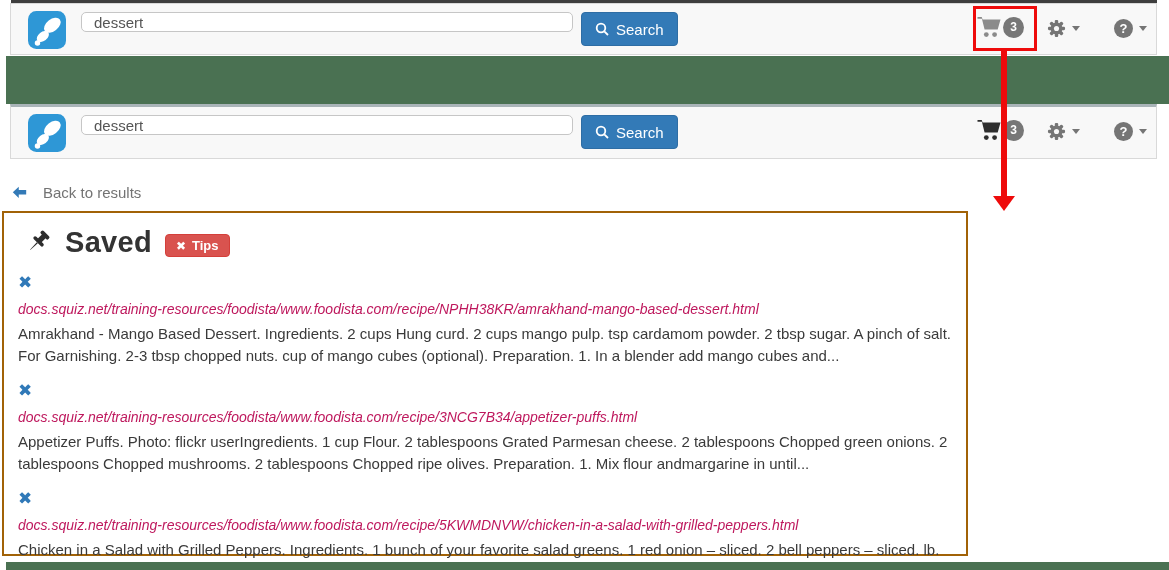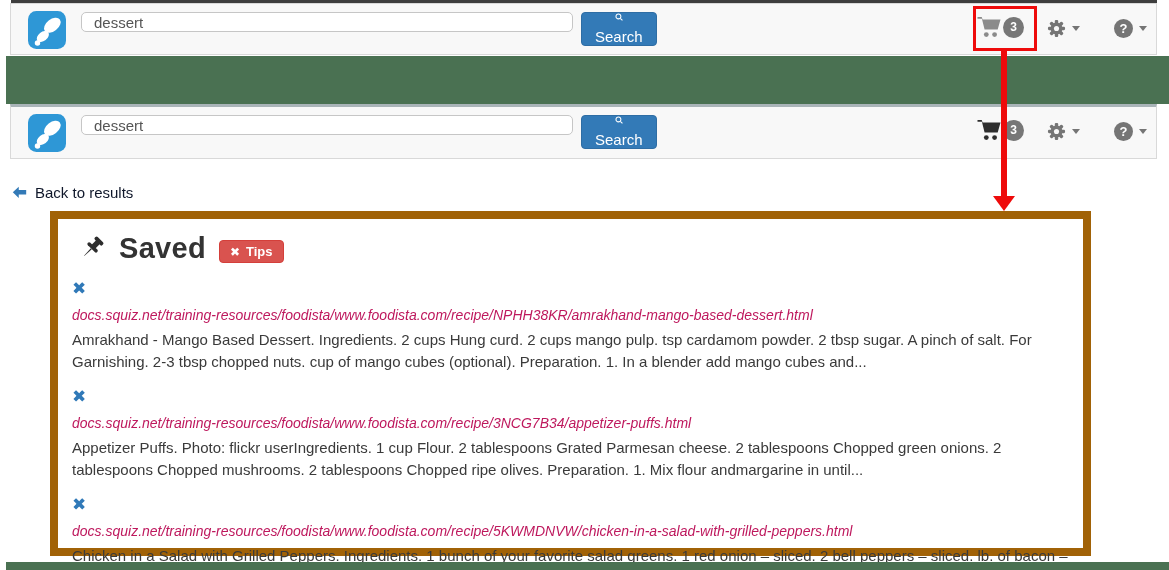--- a/index.html
+++ b/index.html
@@ -11,51 +11,51 @@
   .dark-top-line { position:absolute; left:11; left:11px; top:0; width:1146px; height:3px; background:#3e3e3e; }
   .bar { position:absolute; left:10px; width:1147px; height:52px; background:#f8f8f8; border:1px solid #d9d9d9; }
   #bar1 { top:3px; }
   #bar2 { top:104px; height:55px; border-top:3px solid #a9b4b8; }
   .logo { position:absolute; left:17px; top:7px; width:38px; height:38px; }
   .search-input { position:absolute; left:70px; top:8px; width:492px; height:20px;
     border:1px solid #c6c6c6; border-radius:5px; padding:0 12px; font-size:15px; color:#555;
     font-family:inherit; background:#fff; outline:none; }
   .search-btn { position:absolute; left:570px; top:8px; height:34px; padding:0 13px;
     background:#337ab7; border:1px solid #2e6da4; border-radius:4px; color:#fff; font-size:15px;
-    display:flex; align-items:center; gap:7px; cursor:pointer; font-family:inherit;flex-direction:column; }
+    display:flex; align-items:center; gap:7px; cursor:pointer; font-family:inherit; }
   .redbox { position:absolute; left:962px; top:2px; width:64px; height:45px; border:3px solid #ee0b0b; }
   .cart-btn { position:absolute; left:966px; top:12px; display:flex; align-items:center; gap:2px; cursor:pointer; }
   .cart-icon { color:#8b8b8b; }
   #bar2 .cart-icon { color:#2e2e2e; }
   .badge { min-width:21px; height:21px; border-radius:11px; background:#777; color:#fff;
     font-size:12px; font-weight:bold; display:flex; align-items:center; justify-content:center; padding:0 4px; }
   .icon-group { position:absolute; top:15px; display:flex; align-items:center; gap:6px; cursor:pointer; }
   .gear-group { left:1036px; }
   .help-group { left:1103px; }
   .help-circle { width:19px; height:19px; border-radius:50%; background:#757575; color:#fff;
     font-size:13px; font-weight:bold; display:flex; align-items:center; justify-content:center; }
   .caret { width:0; height:0; border-left:4.5px solid transparent; border-right:4.5px solid transparent;
     border-top:5px solid #757575; }
 
   
   .green-band { position:absolute; left:6px; top:56px; width:1163px; height:48px; background:#4a7152; }
   .green-bottom { position:absolute; left:6px; top:562px; width:1163px; height:8px; background:#4a7152; }
 
   
-  .back-link { position:absolute; left:12px; top:184px; display:flex; align-items:center; gap:8px;
-    color:#0f172a; font-size:15px; cursor:pointer; text-decoration:none; }
+  .back-link { position:absolute; left:12px; top:184px; display:flex; align-items:center; gap:16px;
+    color:#737373; font-size:15px; cursor:pointer; text-decoration:none; }
 
   
   .arrow-line { position:absolute; left:1001px; top:49px; width:6px; height:148px; background:#ee0b0b; z-index:5; }
   .arrow-head { position:absolute; left:993px; top:196px; width:0; height:0; z-index:5;
     border-left:11px solid transparent; border-right:11px solid transparent; border-top:15px solid #ee0b0b; }
 
   
-  .saved-panel { position:absolute; left:2px; top:211px; width:1041px; height:345px;
-    border:8px solid #a16207; background:#fff; padding:10px 12px;margin-left:48px; }
+  .saved-panel { position:absolute; left:2px; top:211px; width:966px; height:345px;
+    border:2px solid #a16207; background:#fff; padding:10px 12px; }
   .saved-header { display:flex; align-items:center; gap:13px; margin:3px 0 0 6px; }
   .saved-title { font-size:29px; font-weight:600; color:#333; letter-spacing:0.3px; }
   .clear-btn { background:#d9534f; border:1px solid #d43f3a; border-radius:4px; color:#fff;
     font-size:13px; font-weight:bold; padding:3px 10px; display:flex; align-items:center; gap:6px;
     cursor:pointer; margin-top:6px; font-family:inherit; }
   .clear-btn .x { font-size:12px; }
   .result { margin:13px 2px 0 2px; }
   .result-title { font-size:19px; color:#3079b8; display:flex; align-items:center; gap:9px; }
   .result-title .x-icon { font-weight:700; font-size:17px; cursor:pointer; }
   .result-title .title-text { cursor:pointer; }

